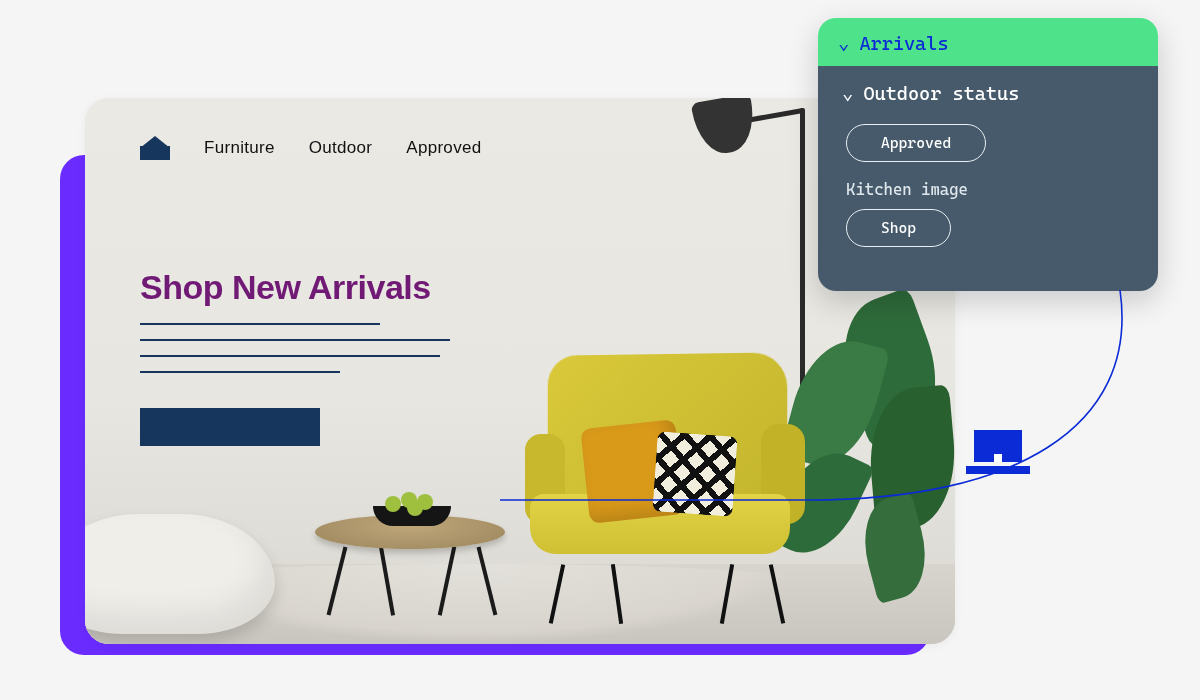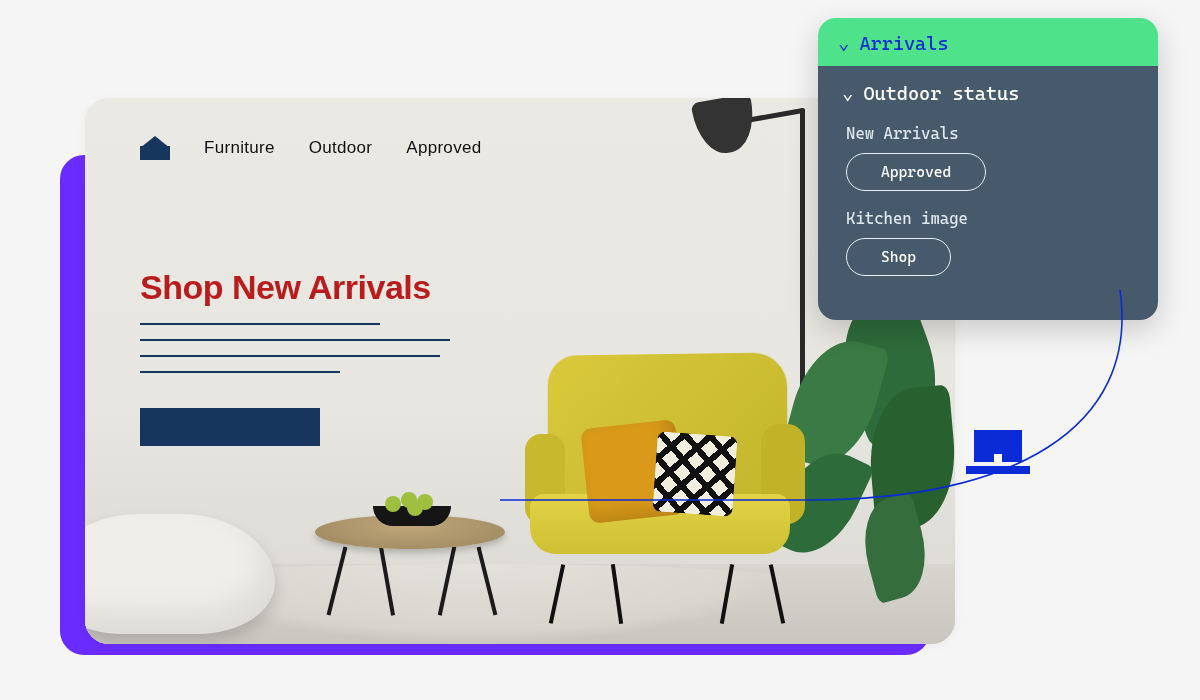--- a/index.html
+++ b/index.html
@@ -167,21 +167,21 @@
   .logo::before{
     content:""; position:absolute; left:0; right:0; bottom:0; height:14px; background:#17365d;
   }
   .logo::after{
     content:""; position:absolute; left:0; top:0; border-left:15px solid transparent; border-right:15px solid transparent; border-bottom:12px solid #17365d;
   }
 
   .headline {
     position:absolute; left:55px; top:170px;
     font-family: -apple-system, "Segoe UI", sans-serif;
-    font-size:34px; font-weight:700; color:#b91c1c; letter-spacing:-0.5px;
+    font-size:34px; font-weight:700; color:#701a75; letter-spacing:-0.5px;
   }
   .lines { position:absolute; left:55px; top:225px; width:310px;}
   .lines div { height:2px; background:#17365d; margin-bottom:14px;}
   .lines div:nth-child(1){ width:240px;}
   .lines div:nth-child(2){ width:310px;}
   .lines div:nth-child(3){ width:300px;}
   .lines div:nth-child(4){ width:200px;}
   .cta {
     position:absolute; left:55px; top:310px; width:180px; height:38px; background:#17365d;
   }
@@ -302,21 +302,20 @@
     <span class="chev">⌄</span>
     <span>Arrivals</span>
   </div>
   <div class="panel-body">
     <div class="panel-section-title">
       <span class="chev">⌄</span>
       <span>Outdoor status</span>
     </div>
 
     <div class="status-group">
-      <div class="status-label">New Arrivals</div>
       <div class="pill">Approved</div>
     </div>
 
     <div class="status-group">
       <div class="status-label">Kitchen image</div>
       <div class="pill">Shop</div>
     </div>
   </div>
 </div>
 

